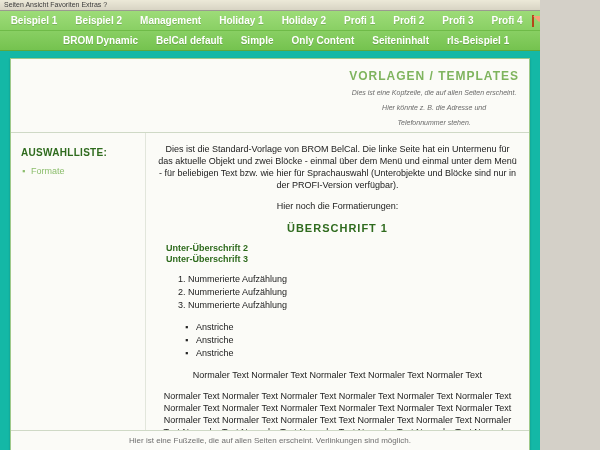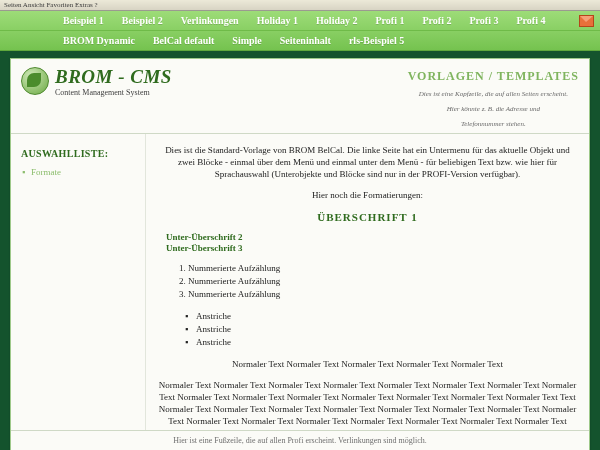--- a/index.html
+++ b/index.html
@@ -10,25 +10,24 @@
     width: 600px;
     height: 450px;
     overflow: hidden;
     background: #d4d0c8;
     font-family: "Liberation Sans", sans-serif;
     font-size: 11px;
     color: #000;
   }
   #page {
     position: relative;
-    width: 600px;
+    width: 540px;
     height: 450px;
-    background: #14532d;
+    background: #14b8a6;
     overflow: hidden;
-    font-family: Liberation Serif, serif;
   }
   
   .chrome-bar {
     height: 10px;
     background: linear-gradient(#ece9d8, #d8d4c4);
     border-bottom: 1px solid #9b9a90;
     font-size: 7px;
     color: #3b3b3b;
     padding-left: 4px;
     line-height: 10px;
@@ -263,50 +262,44 @@
 
   <div class="chrome-bar">
     <span>Seiten   Ansicht   Favoriten   Extras   ?</span>
   </div>
 
   <div class="menu-wrap">
     <div class="menu-row row1">
       <div class="menu-row1-indent"></div>
       <div class="menu-item">Beispiel 1</div>
       <div class="menu-item">Beispiel 2</div>
-      <div class="menu-item">Verlinkungen</div>
+      <div class="menu-item">Management</div>
       <div class="menu-item">Holiday 1</div>
       <div class="menu-item">Holiday 2</div>
       <div class="menu-item">Profi 1</div>
       <div class="menu-item">Profi 2</div>
       <div class="menu-item">Profi 3</div>
       <div class="menu-item">Profi 4</div>
       <div class="menu-spacer"></div>
       <div class="mail-icon"></div>
     </div>
     <div class="menu-row row2">
       <div class="menu-row2-indent"></div>
       <div class="menu-item">BROM Dynamic</div>
       <div class="menu-item">BelCal default</div>
       <div class="menu-item">Simple</div>
+      <div class="menu-item">Only Content</div>
       <div class="menu-item">Seiteninhalt</div>
-      <div class="menu-item">rls-Beispiel 5</div>
+      <div class="menu-item">rls-Beispiel 1</div>
     </div>
   </div>
 
   <div class="page-area">
 
     <div class="header">
-      <div class="logo-block">
-        <div class="logo-leaf"></div>
-        <div>
-          <div class="logo-text-1">BROM - CMS</div>
-          <div class="logo-text-2">Content Management System</div>
-        </div>
-      </div>
       <div class="header-right">
         <div class="templates-title">VORLAGEN / TEMPLATES</div>
         <div class="header-note">Dies ist eine Kopfzeile, die auf allen Seiten erscheint.</div>
         <div class="header-note">Hier könnte z. B. die Adresse und</div>
         <div class="header-note">Telefonnummer stehen.</div>
       </div>
     </div>
 
     <div class="body-split">
 
@@ -338,17 +331,17 @@
           <li>Anstriche</li>
           <li>Anstriche</li>
         </ul>
 
         <p class="body-text">Normaler Text Normaler Text Normaler Text Normaler Text Normaler Text</p>
         <p class="body-text">Normaler Text Normaler Text Normaler Text Normaler Text Normaler Text Normaler Text Normaler Text Normaler Text Normaler Text Normaler Text Normaler Text Normaler Text Normaler Text Normaler Text Normaler Text Text Normaler Text Normaler Text Normaler Text Normaler Text Normaler Text Normaler Text Normaler Text Normaler Text Normaler Text Normaler Text Normaler Text Normaler Text Normaler Text Normaler Text Normaler Text</p>
       </div>
     </div>
 
     <div class="footer">
-      <span>Hier ist eine Fußzeile, die auf allen Profi erscheint. Verlinkungen sind möglich.</span>
+      <span>Hier ist eine Fußzeile, die auf allen Seiten erscheint. Verlinkungen sind möglich.</span>
     </div>
 
   </div>
 </div>
 
 </body></html>

